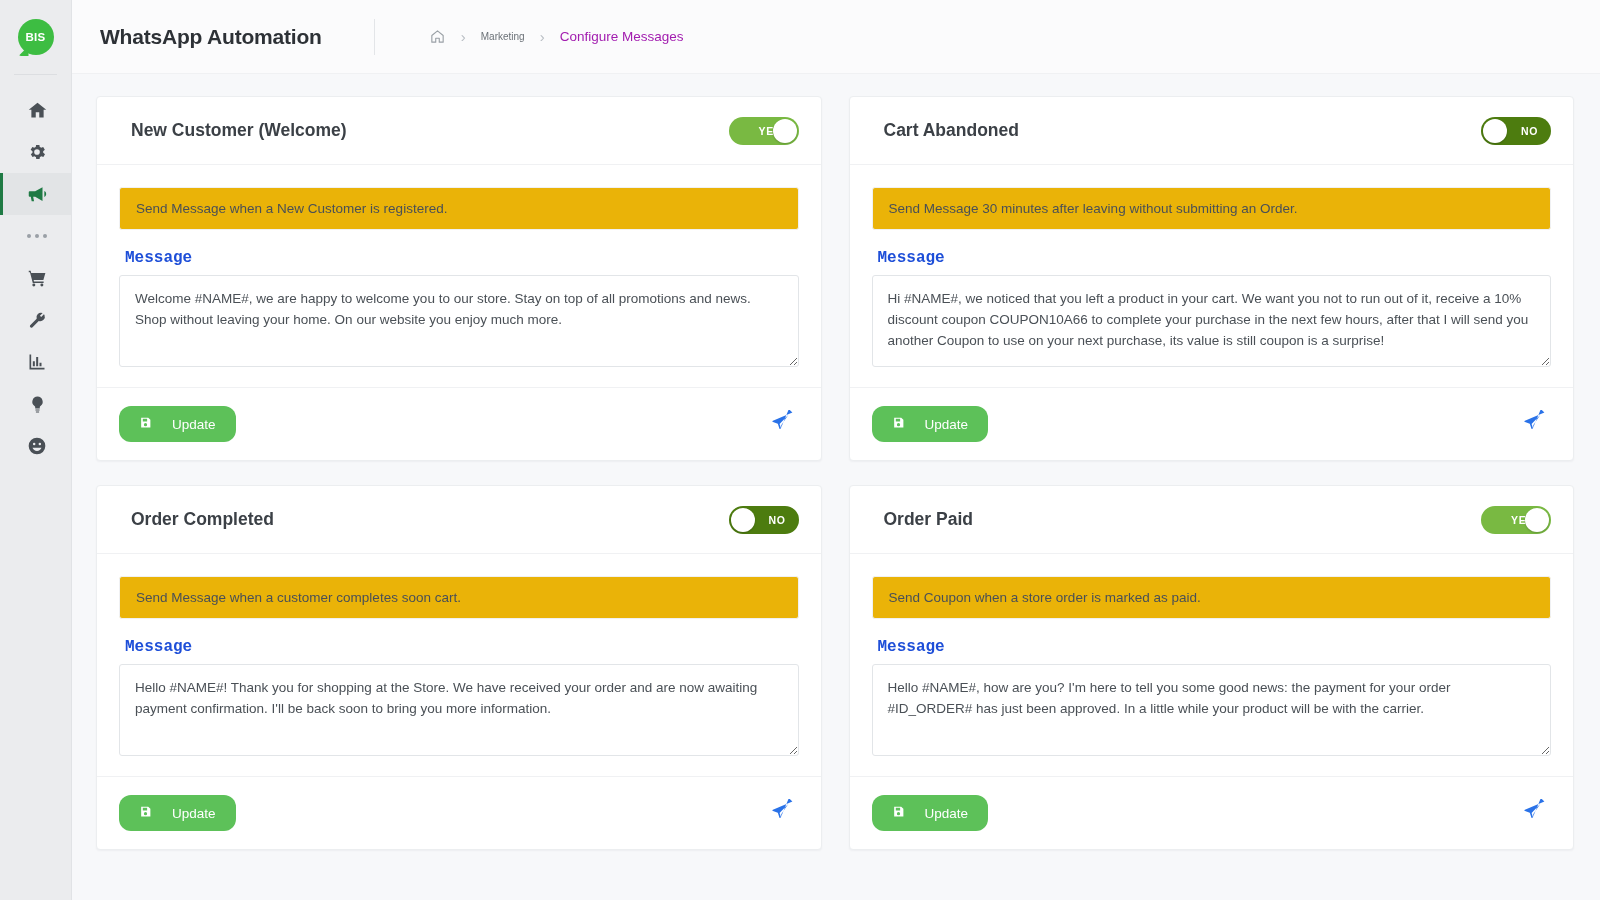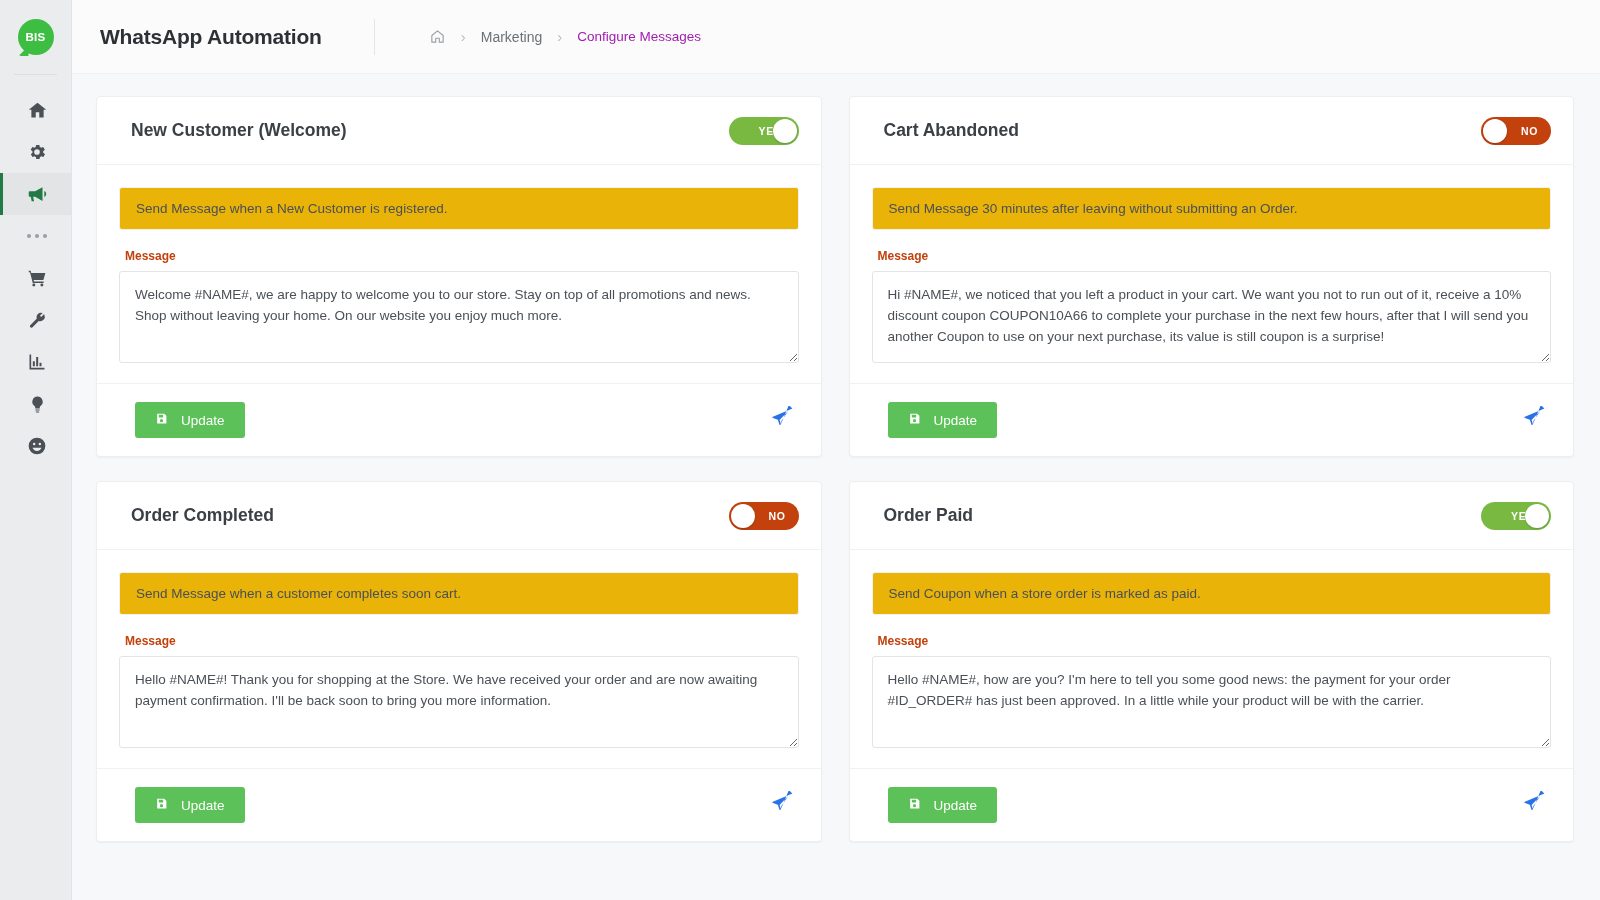--- a/index.html
+++ b/index.html
@@ -75,21 +75,21 @@
     gap: 28px;
   }
   .page-title {
     font-size: 21px; font-weight: bold; color: #2d3136;
     letter-spacing: -.2px;
   }
   .bc-sep-line { width: 1px; height: 36px; background: #e3e5e8; margin: 0 26px 0 24px; }
   .breadcrumb { display: flex; align-items: center; gap: 0; }
   .bc-home { display: flex; align-items: center; }
   .bc-chev { color: #b9bec4; font-size: 15px; margin: 0 15px; line-height: 1; }
-  .bc-link { font-size: 14px; color: #6b7177; }
+  .bc-link { font-size: 10px; color: #6b7177; }
   .bc-current { font-size: 13.5px; color: #a21caf; }
 
   .content {
     padding: 22px 26px 0 24px;
     display: grid;
     grid-template-columns: 1fr 1fr;
     gap: 24px 27px;
   }
 
   .card {
@@ -106,21 +106,21 @@
   }
   .card-title { font-size: 17.5px; color: #3b4046; margin-left: 12px; }
 
   
   .toggle {
     width: 70px; height: 28px; border-radius: 16px;
     position: relative; cursor: pointer; flex: 0 0 auto;
     display: flex; align-items: center;
   }
   .toggle.on { background: #79b942; justify-content: center; }
-  .toggle.off { background: #c2410c; justify-content: flex-end; }
+  .toggle.off { background: #4d7c0f; justify-content: flex-end; }
   .toggle-label {
     font-size: 10.5px; font-weight: bold; color: #fff;
     letter-spacing: .6px;
   }
   .toggle.on .toggle-label { margin-left: 13px; }
   .toggle.off .toggle-label { margin-right: 13px; }
   .toggle-knob {
     position: absolute; top: 2px;
     width: 24px; height: 24px; border-radius: 50%;
     background: #fff;
@@ -131,22 +131,23 @@
 
   .card-body { padding: 22px 22px 20px 22px; }
   .hint {
     background: #eab308;
     border: 1px solid #f0f1f3;
     border-radius: 3px;
     padding: 13px 16px;
     font-size: 13.5px; color: #4a5056;
   }
   .field-label {
-    font-size: 12px; font-weight: bold; color: #c2410c;
+    font-size: 16px; font-weight: bold; color: #1d4ed8;
     margin: 19px 0 8px 6px;
+    font-family: Liberation Mono, monospace;
   }
   .textarea {
     width: 100%;
     border: 1px solid #e2e5e8;
     border-radius: 3px;
     background: #fff;
     padding: 13px 15px;
     font-family: "Liberation Sans", sans-serif;
     font-size: 13.5px; color: #4a5056;
     line-height: 1.55;
@@ -155,27 +156,26 @@
     overflow: hidden;
     display: block;
   }
   .card-foot {
     border-top: 1px solid #f0f1f3;
     padding: 18px 22px;
     display: flex; align-items: center; justify-content: space-between;
   }
   .btn-update {
     background: #5dc159;
-    border: none; border-radius: 3px;
+    border: none; border-radius: 12px;
     color: #fff; font-size: 13.5px;
     font-family: "Liberation Sans", sans-serif;
     padding: 10px 20px;
-    display: inline-flex; align-items: center; gap: 13px;
+    display: inline-flex; align-items: center; gap: 20px;
     cursor: pointer;
-    margin-left: 16px;
   }
   .send-btn {
     background: none; border: none; cursor: pointer;
     display: flex; align-items: center; padding: 0 4px;
   }
 </style>
 </head>
 <body>
 
 <nav class="sidebar">

